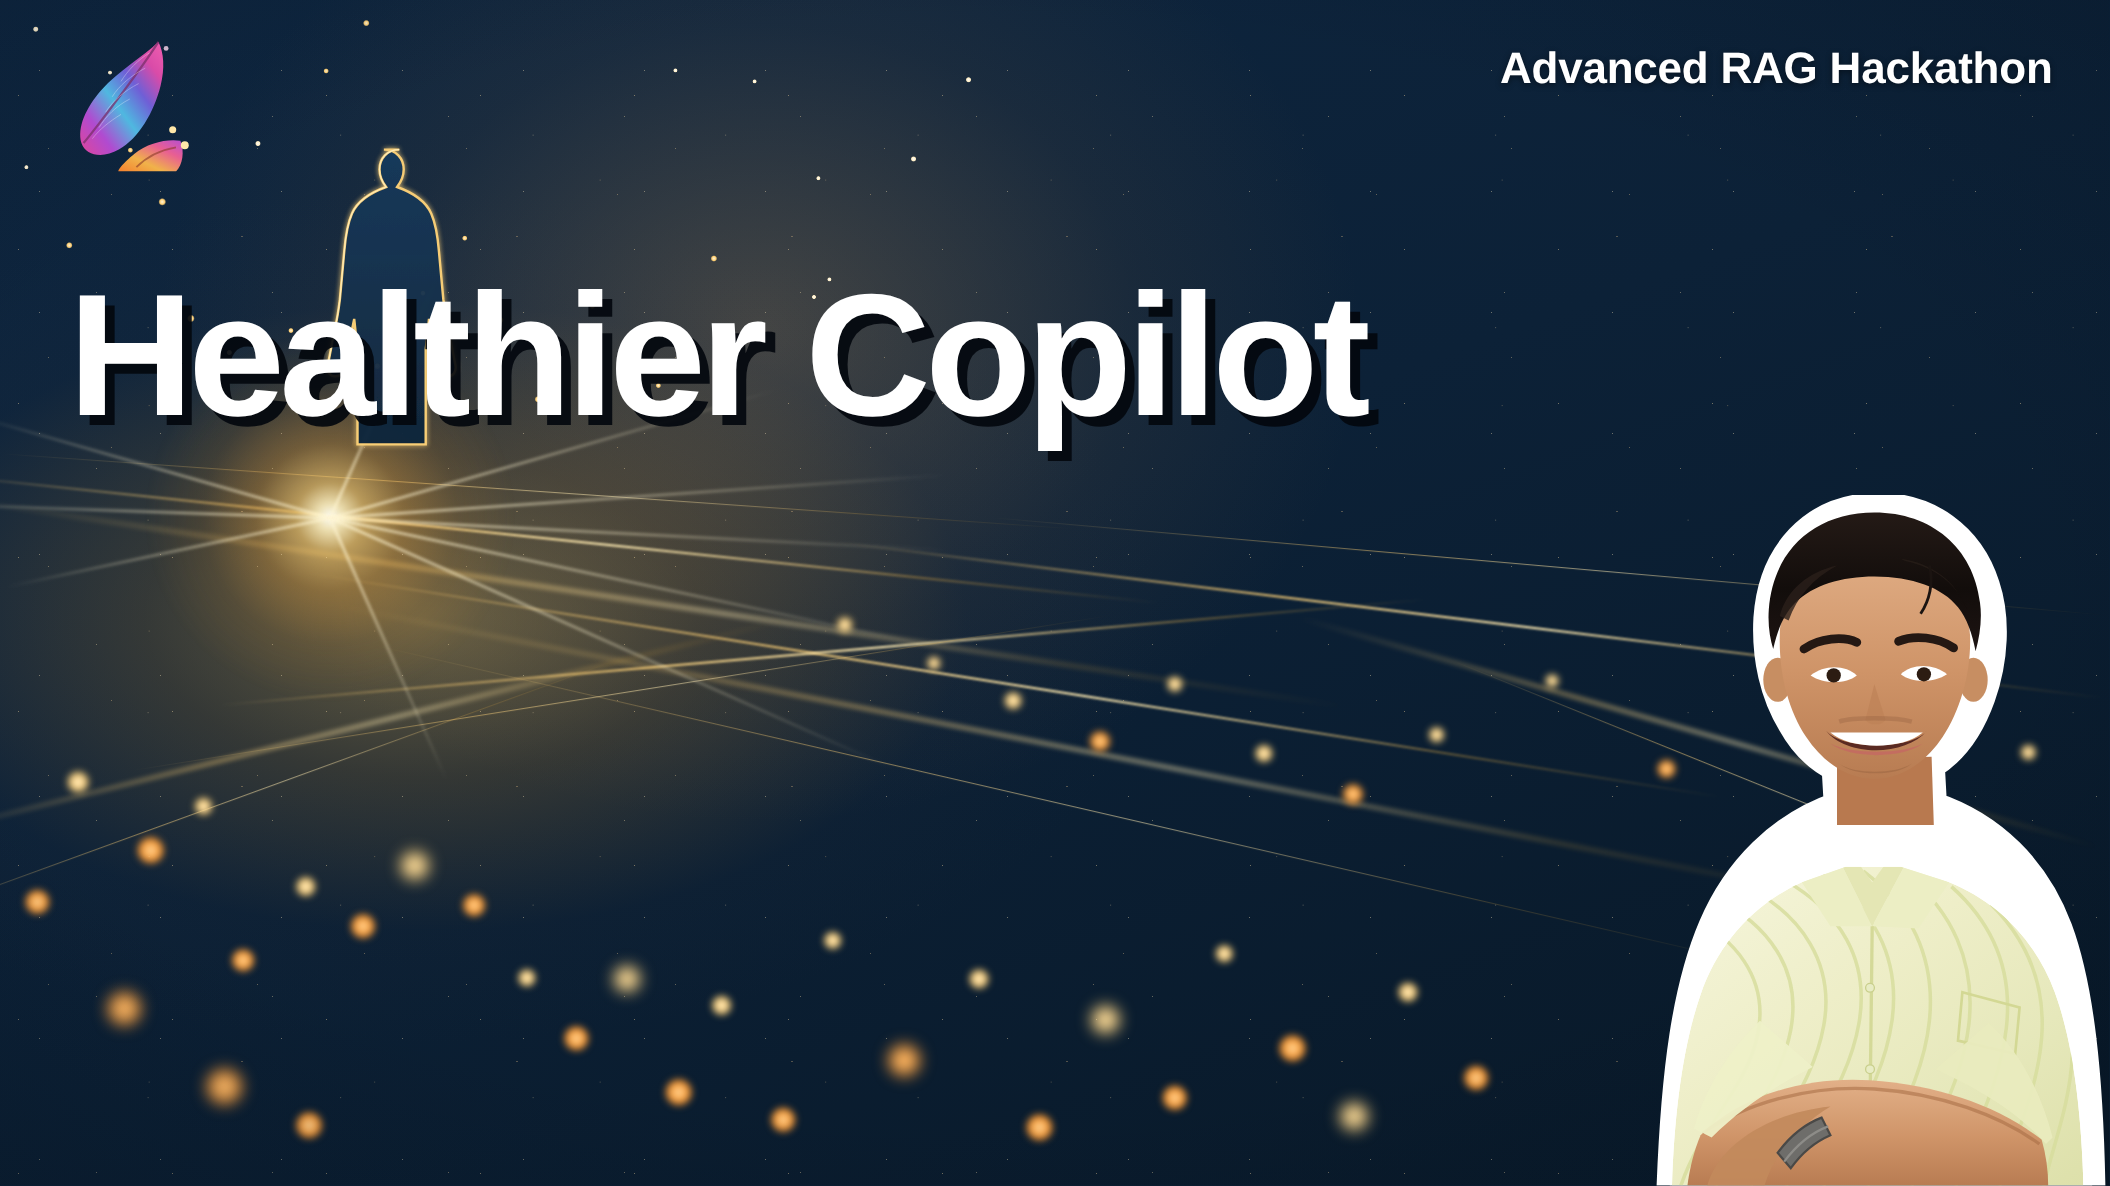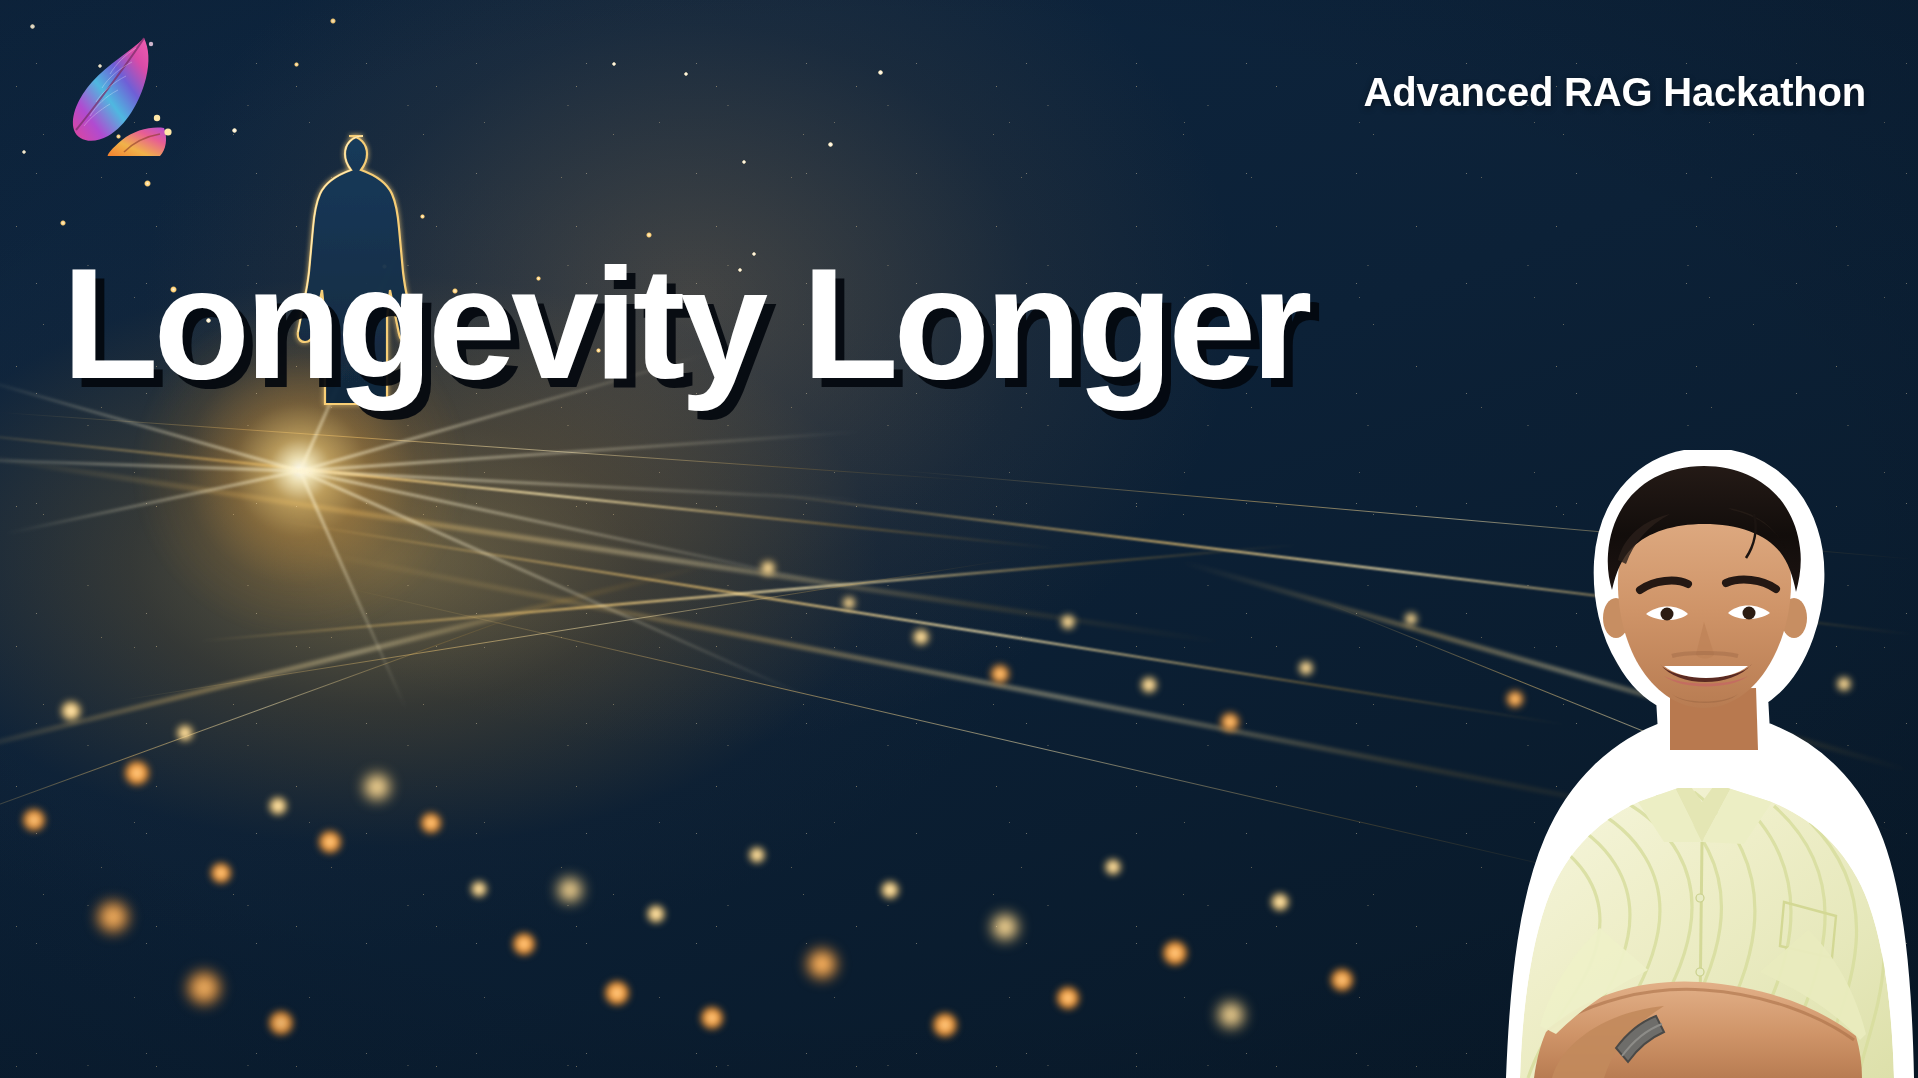--- a/index.html
+++ b/index.html
@@ -128,21 +128,20 @@
   
   .hackathon-title{
     position:absolute;
     right:52px; top:40px;
     font-size:40px;
     font-weight:bold;
     color:#ffffff;
     letter-spacing:-0.2px;
     white-space:nowrap;
     text-shadow:0 2px 6px rgba(0,0,0,0.45);
-    margin-top:30px;
   }
 
   .main-title{
     position:absolute;
     left:62px; top:244px;
     font-size:158px;
     line-height:1;
     font-weight:bold;
     color:#ffffff;
     letter-spacing:-5px;
@@ -355,21 +354,21 @@
       <path d="M104 110 C92 112 78 118 68 128" fill="none" stroke="#8a3a28" stroke-width="1.6" opacity="0.6"></path>
 
       <circle cx="101" cy="94" r="3.2" fill="#ffe7a8"></circle>
       <circle cx="112" cy="108" r="3.6" fill="#ffe7a8"></circle>
       <circle cx="95" cy="20" r="2.2" fill="#ffd9f0" opacity="0.8"></circle>
     </svg>
   </div>
 
   <div class="hackathon-title">Advanced RAG Hackathon</div>
 
-  <div class="main-title">Longevity Longer</div>
+  <div class="main-title">Healthier Copilot</div>
 
 
   <div class="portrait">
     <svg viewBox="0 0 430 628" width="430" height="628">
       <defs>
         <linearGradient id="shirt" x1="0" y1="0" x2="1" y2="1">
           <stop offset="0%" stop-color="#f6f6dd"></stop>
           <stop offset="40%" stop-color="#eeeec8"></stop>
           <stop offset="70%" stop-color="#e6e8bb"></stop>
           <stop offset="100%" stop-color="#dde0aa"></stop>

